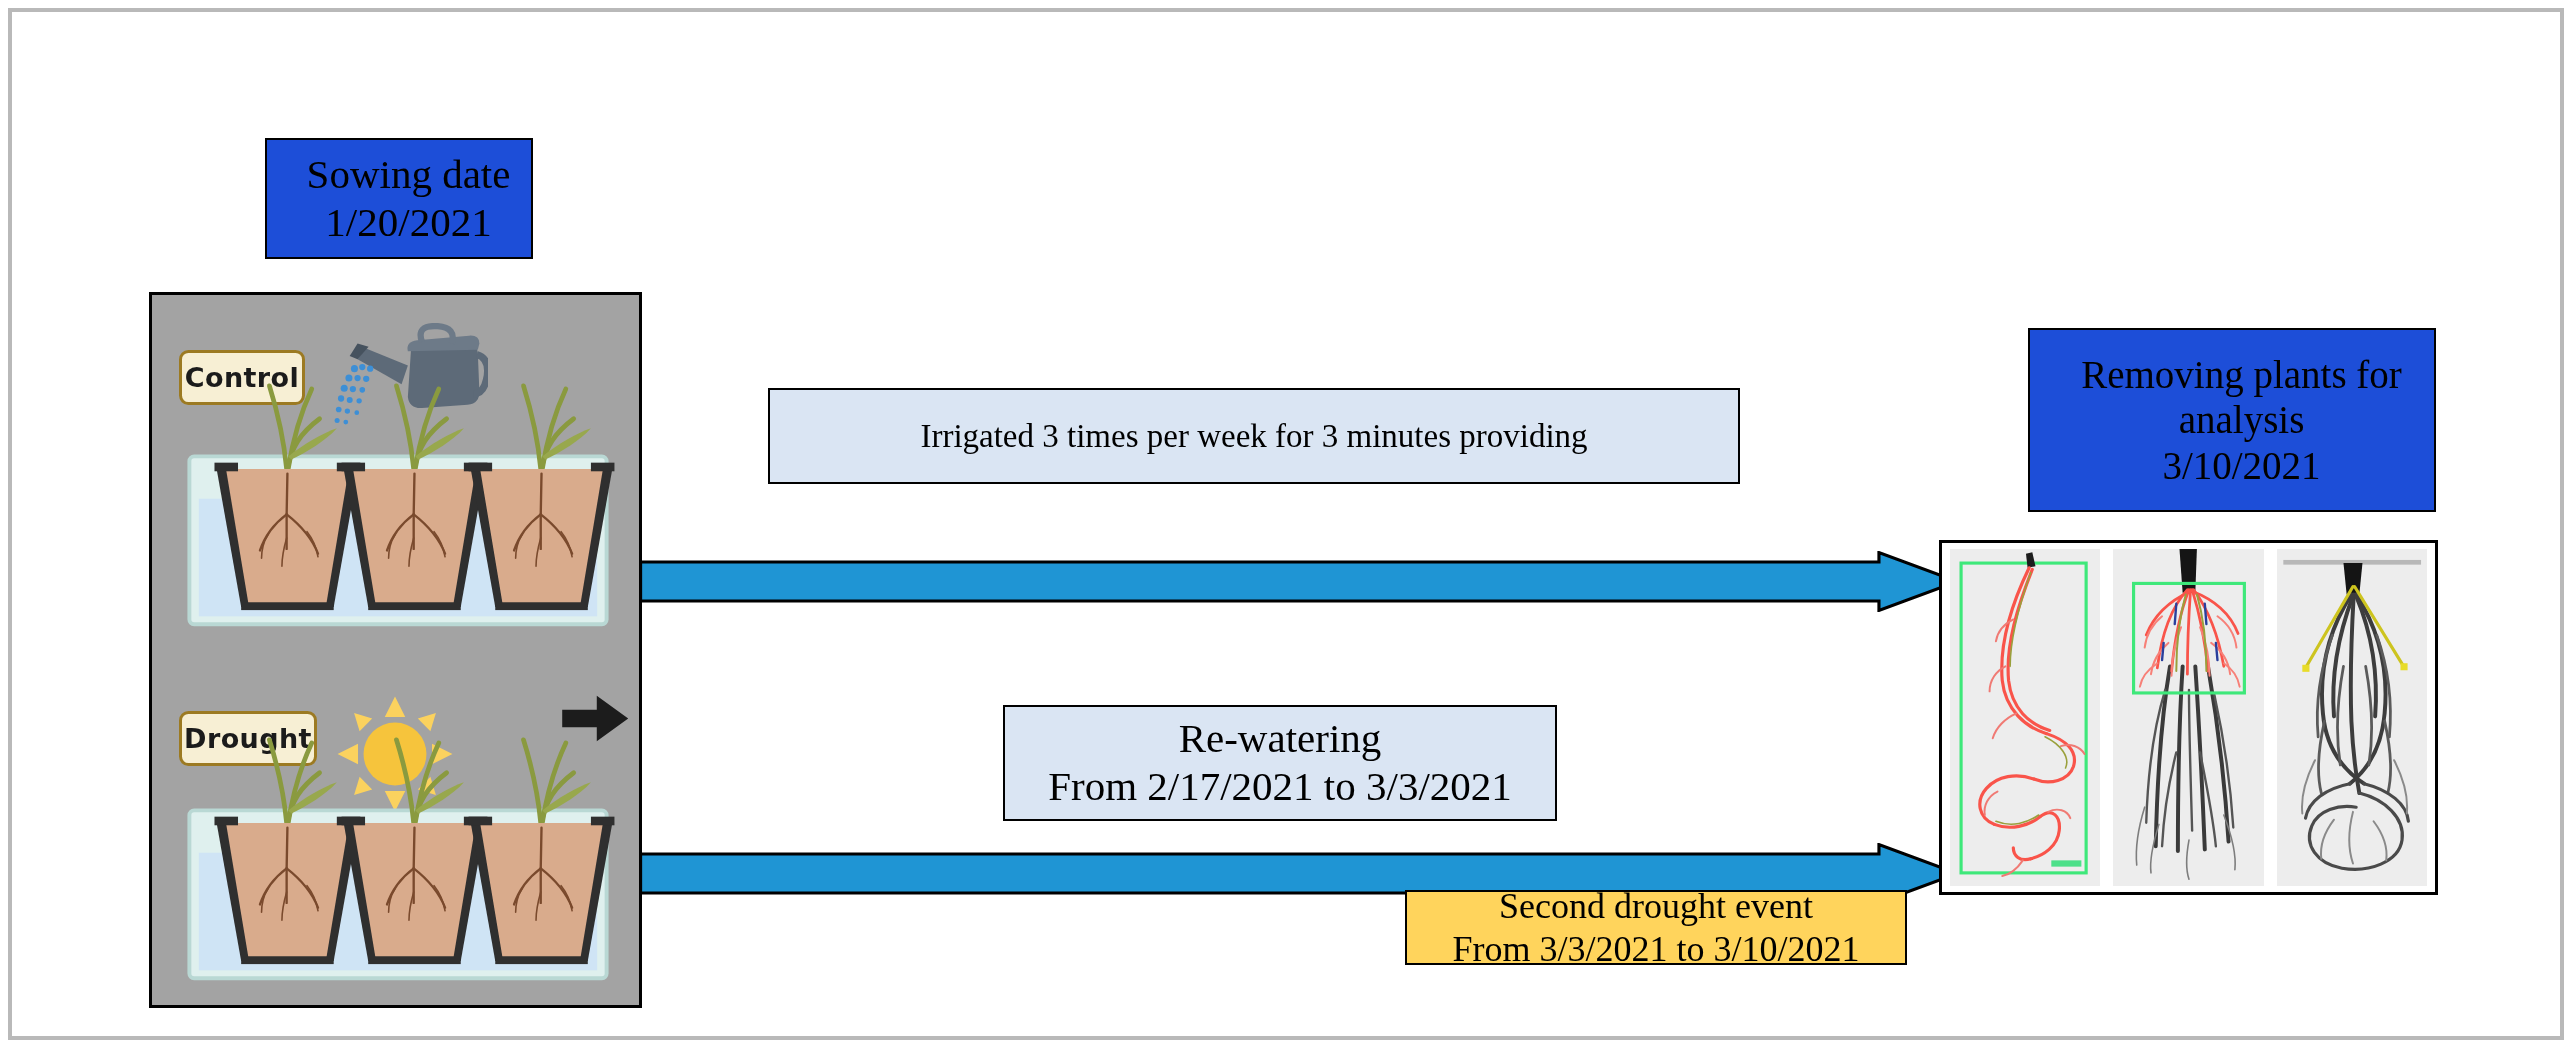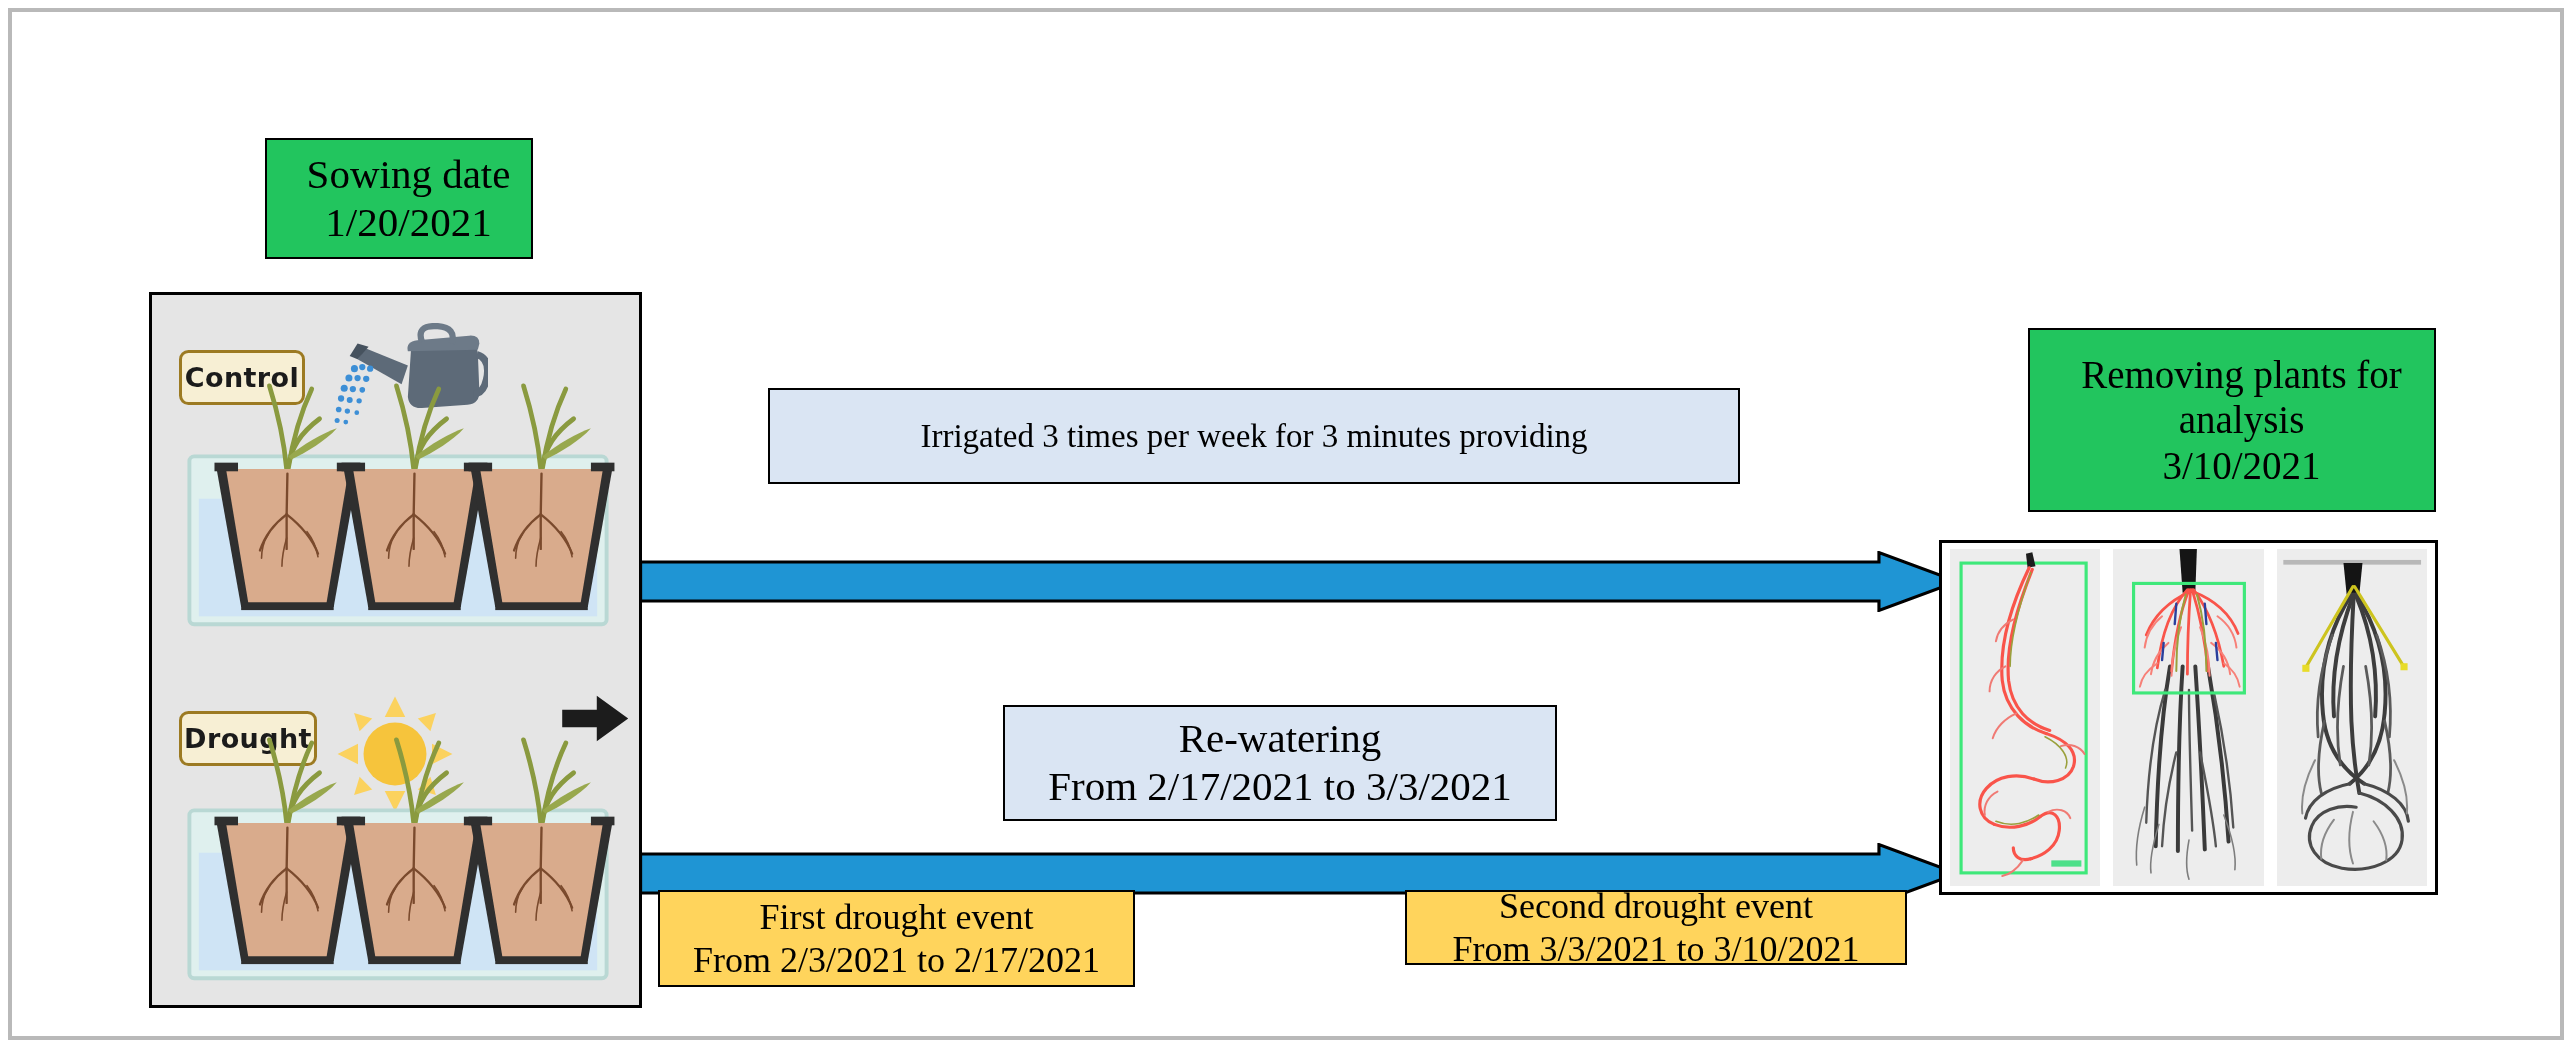--- a/index.html
+++ b/index.html
@@ -36,42 +36,42 @@
     display: flex;
     flex-direction: column;
     align-items: center;
     justify-content: center;
     text-align: center;
     color: #000000;
     line-height: 1.17;
     white-space: pre;
   }
   .box .ln { display: block; }
-  .cream  { background: #22c55e; padding-left: 19px; }
+  .cream  { background: #1d4ed8; padding-left: 19px; }
   .bluebx { background: #dae5f3; }
   .yellow { background: #ffd45c; }
 
   
   #sowing-box   { left: 265px;  top: 138px;  width: 268px;  height: 121px; font-size: 41px; }
   #irrigation-box { left: 768px; top: 388px; width: 972px; height: 96px; font-size: 33px; }
   #rewater-box  { left: 1003px; top: 705px;  width: 554px;  height: 116px; font-size: 41px; }
   #first-drought-box  { left: 658px;  top: 890px; width: 477px; height: 97px; font-size: 36px; }
   #second-drought-box { left: 1405px; top: 890px; width: 502px; height: 75px; font-size: 36px; }
   #removing-box { left: 2028px; top: 328px; width: 408px; height: 184px; font-size: 39px; }
 
   
   #greenhouse-panel {
     position: absolute;
     left: 149px;
     top: 292px;
     width: 493px;
     height: 716px;
     border: 3.1px solid #000000;
     box-sizing: border-box;
-    background: #e5e5e5;
+    background: #a3a3a3;
   }
 
   .treat-tag {
     position: absolute;
     box-sizing: border-box;
     background: #f7efd4;
     border: 3.9px solid #9c7a22;
     border-radius: 9.4px;
     font-family: "DejaVu Sans", sans-serif;
     font-weight: bold;
@@ -378,24 +378,20 @@
 
   <div class="box bluebx" id="irrigation-box">
     <span class="ln">Irrigated 3 times per week for 3 minutes providing</span>
   </div>
 
   <div class="box bluebx" id="rewater-box">
     <span class="ln">Re-watering</span>
     <span class="ln">From 2/17/2021 to 3/3/2021</span>
   </div>
 
-  <div class="box yellow" id="first-drought-box">
-    <span class="ln">First drought event</span>
-    <span class="ln">From 2/3/2021 to 2/17/2021</span>
-  </div>
 
   <div class="box yellow" id="second-drought-box">
     <span class="ln">Second drought event</span>
     <span class="ln">From 3/3/2021 to 3/10/2021</span>
   </div>
 
   <div class="box cream" id="removing-box">
     <span class="ln">Removing plants for</span>
     <span class="ln">analysis</span>
     <span class="ln">3/10/2021</span>

